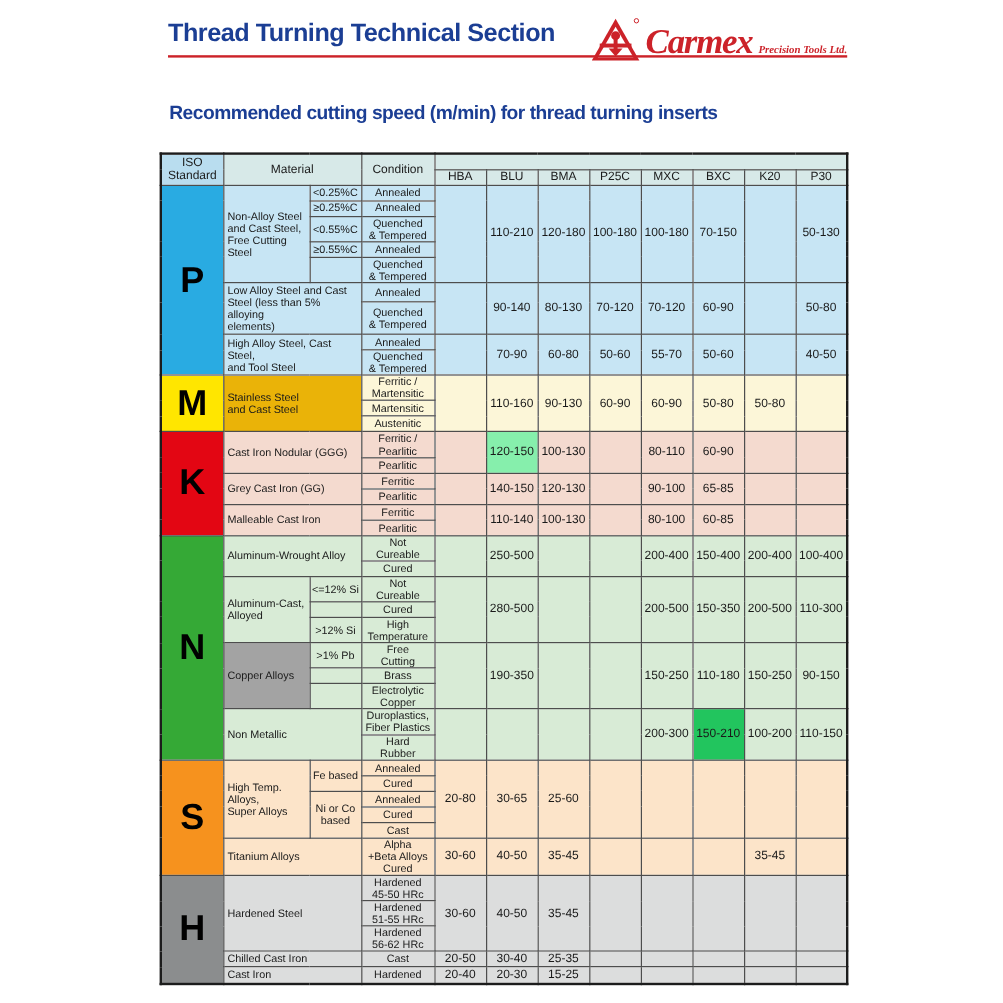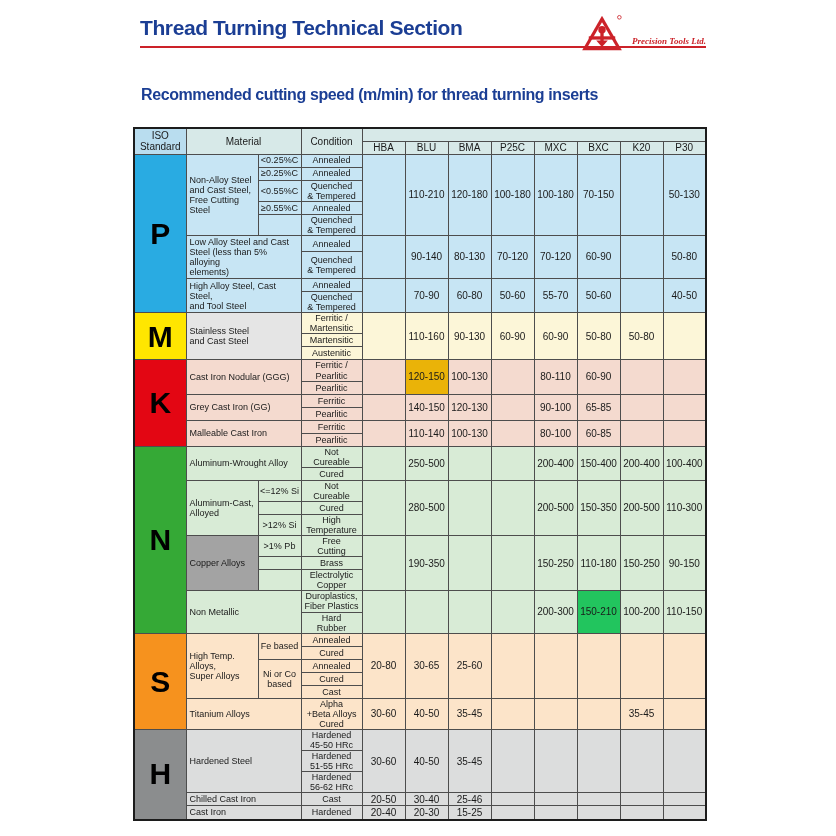--- a/index.html
+++ b/index.html
@@ -45,20 +45,21 @@
   <div class="logo">
     <svg width="42" height="38" viewBox="0 0 50 46">
       <polygon points="25,2 49,44 1,44" style="fill:var(--red)"></polygon>
       <polygon points="25,10 43,41 7,41" fill="#ffffff"></polygon>
       <rect x="9" y="27" width="32" height="4" style="fill:var(--red)"></rect>
       <circle cx="25" cy="19" r="4.5" style="fill:var(--red)"></circle>
       <rect x="23" y="22" width="4" height="14" style="fill:var(--red)"></rect>
       <polygon points="25,40 18,32 32,32" style="fill:var(--red)"></polygon>
       <circle cx="46" cy="4" r="2.2" fill="none" style="stroke:var(--red)" stroke-width="1"></circle>
     </svg>
+    <span class="brand">Carmex</span>
     <span class="brand-suffix">Precision Tools Ltd.</span>
   </div>
 
   <div class="red-rule"></div>
 
   <div class="table-title">Recommended cutting speed (m/min) for thread turning inserts</div>
 
   <table id="speed-table">
     <colgroup>
       <col style="width:52px">
@@ -156,21 +157,21 @@
           <td rowspan="2" class="val" style="background: rgb(199, 229, 244);">50-60</td>
           <td rowspan="2" class="val" style="background: rgb(199, 229, 244);"></td>
           <td rowspan="2" class="val" style="background: rgb(199, 229, 244);">40-50</td>
         </tr>
         <tr style="height: 20px;">
           <td class="cond" style="background: rgb(199, 229, 244);">Quenched
 &amp; Tempered</td>
         </tr>
         <tr style="height: 20px;">
           <td rowspan="3" class="letter" style="background: rgb(255, 230, 0);">M</td>
-          <td rowspan="3" colspan="2" class="mat" style="background: #e5e5e5;">Stainless Steel
+          <td rowspan="3" colspan="2" class="mat" style="background: #eab308;">Stainless Steel
 and Cast Steel</td>
           <td class="cond" style="background: rgb(252, 246, 216);">Ferritic /
 Martensitic</td>
           <td rowspan="3" class="val" style="background: rgb(252, 246, 216);"></td>
           <td rowspan="3" class="val" style="background: rgb(252, 246, 216);">110-160</td>
           <td rowspan="3" class="val" style="background: rgb(252, 246, 216);">90-130</td>
           <td rowspan="3" class="val" style="background: rgb(252, 246, 216);">60-90</td>
           <td rowspan="3" class="val" style="background: rgb(252, 246, 216);">60-90</td>
           <td rowspan="3" class="val" style="background: rgb(252, 246, 216);">50-80</td>
           <td rowspan="3" class="val" style="background: rgb(252, 246, 216);">50-80</td>
@@ -181,21 +182,21 @@
         </tr>
         <tr style="height: 13px;">
           <td class="cond" style="background: rgb(252, 246, 216);">Austenitic</td>
         </tr>
         <tr style="height: 20px;">
           <td rowspan="6" class="letter" style="background: rgb(227, 6, 19);">K</td>
           <td rowspan="2" colspan="2" class="mat" style="background: rgb(244, 218, 207);">Cast Iron Nodular (GGG)</td>
           <td class="cond" style="background: rgb(244, 218, 207);">Ferritic /
 Pearlitic</td>
           <td rowspan="2" class="val" style="background: rgb(244, 218, 207);"></td>
-          <td rowspan="2" class="val" style="background: #eab308; margin-left: 48px;">120-150</td>
+          <td rowspan="2" class="val" style="background: #86efac; margin-left: 48px;">120-150</td>
           <td rowspan="2" class="val" style="background: rgb(244, 218, 207);">100-130</td>
           <td rowspan="2" class="val" style="background: rgb(244, 218, 207);"></td>
           <td rowspan="2" class="val" style="background: rgb(244, 218, 207);">80-110</td>
           <td rowspan="2" class="val" style="background: rgb(244, 218, 207);">60-90</td>
           <td rowspan="2" class="val" style="background: rgb(244, 218, 207);"></td>
           <td rowspan="2" class="val" style="background: rgb(244, 218, 207);"></td>
         </tr>
         <tr style="height: 13px;">
           <td class="cond" style="background: rgb(244, 218, 207);">Pearlitic</td>
         </tr>
@@ -373,21 +374,21 @@
         </tr>
         <tr style="height: 20px;">
           <td class="cond" style="background: rgb(220, 221, 221);">Hardened
 56-62 HRc</td>
         </tr>
         <tr style="height: 13px;">
           <td colspan="2" class="mat" style="background: rgb(220, 221, 221);">Chilled Cast Iron</td>
           <td class="cond" style="background: rgb(220, 221, 221);">Cast</td>
           <td class="val" style="background: rgb(220, 221, 221);">20-50</td>
           <td class="val" style="background: rgb(220, 221, 221);">30-40</td>
-          <td class="val" style="background: rgb(220, 221, 221);">25-46</td>
+          <td class="val" style="background: rgb(220, 221, 221);">25-35</td>
           <td class="val" style="background: rgb(220, 221, 221);"></td>
           <td class="val" style="background: rgb(220, 221, 221);"></td>
           <td class="val" style="background: rgb(220, 221, 221);"></td>
           <td class="val" style="background: rgb(220, 221, 221);"></td>
           <td class="val" style="background: rgb(220, 221, 221);"></td>
         </tr>
         <tr style="height: 13px;">
           <td colspan="2" class="mat" style="background: rgb(220, 221, 221);">Cast Iron</td>
           <td class="cond" style="background: rgb(220, 221, 221);">Hardened</td>
           <td class="val" style="background: rgb(220, 221, 221);">20-40</td>

